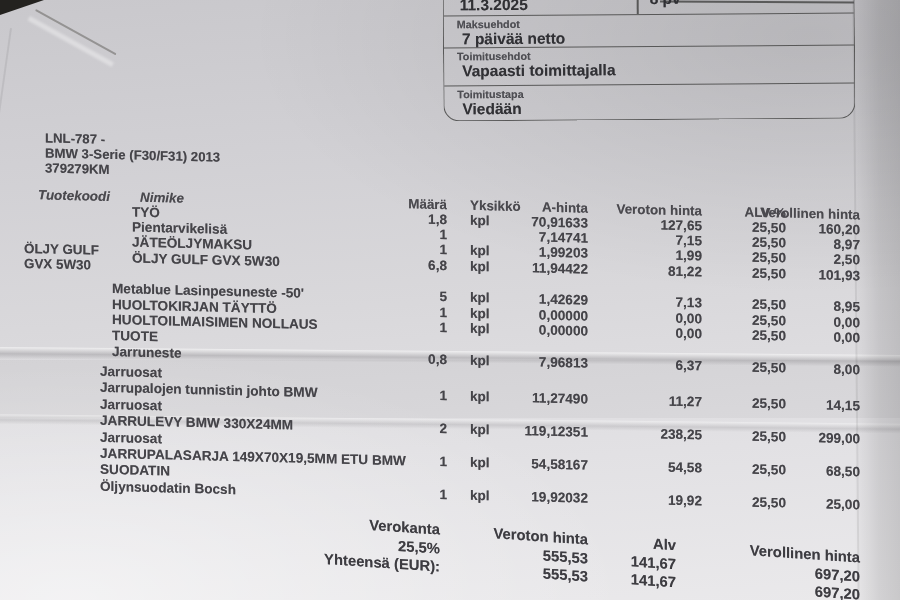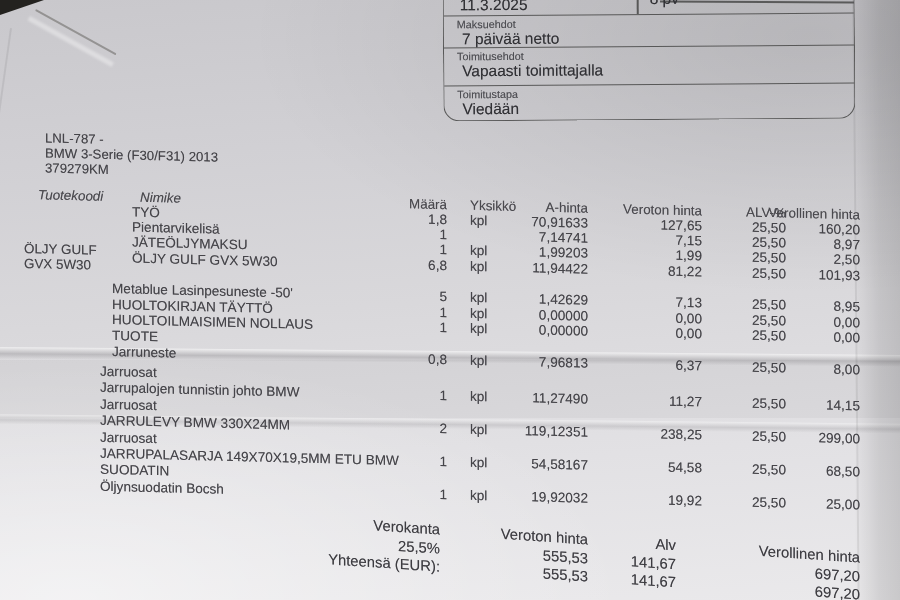--- a/index.html
+++ b/index.html
@@ -1,20 +1,21 @@
 <!DOCTYPE html>
 <html><head>
 <meta charset="utf-8">
 <style>
   html,body{margin:0;padding:0;background:#1c1b19;}
   .photo{
     position:relative; width:900px; height:600px; overflow:hidden;
     background:#242220;
     font-family:"Liberation Sans", sans-serif;
     color:#46454a;
+    font-weight:bold;
   }
   
   .paper{
     position:absolute; inset:0;
     background:
       radial-gradient(130% 90% at 90% 6%, rgba(0,0,0,0.11), rgba(0,0,0,0) 48%),
       radial-gradient(120% 80% at 8% 100%, rgba(255,255,255,0.50), rgba(255,255,255,0) 52%),
       linear-gradient(176deg,#c9c8cc 0%, #d1d0d4 25%, #d9d8db 50%, #e2e1e4 75%, #eae9eb 100%);
   }
   .tl-corner{position:absolute;left:0;top:0;width:60px;height:24px;background:#23221f;

